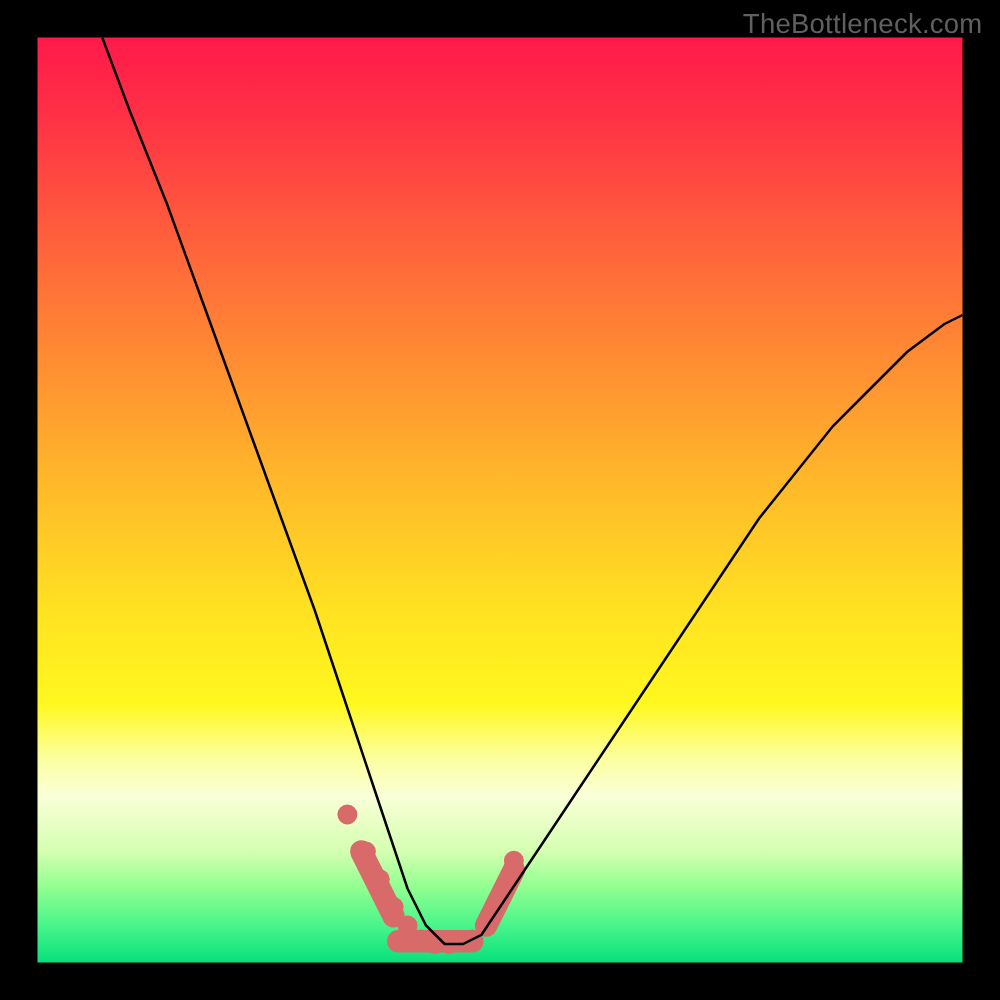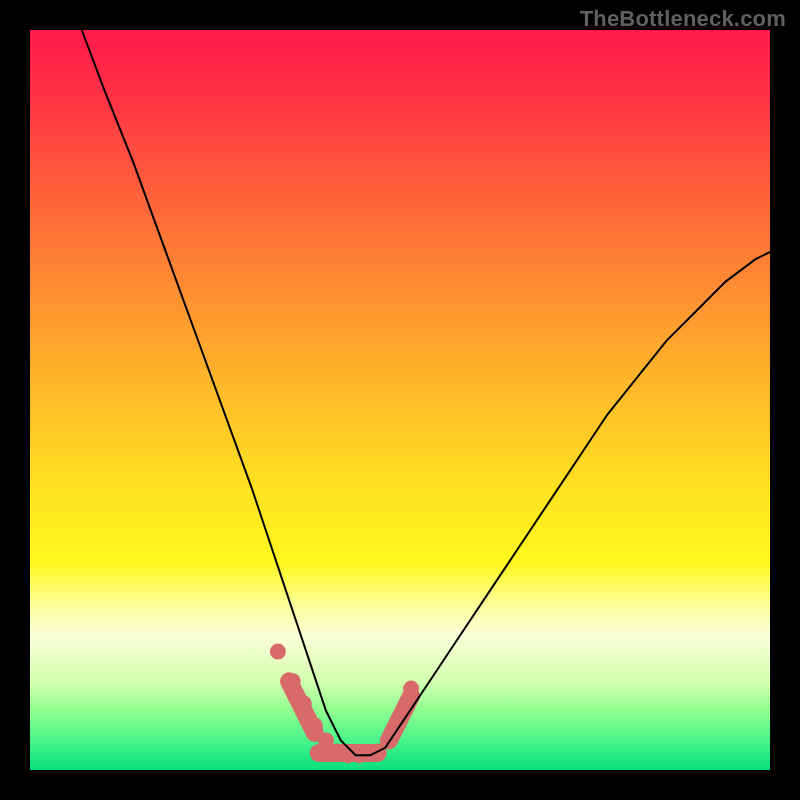--- a/index.html
+++ b/index.html
@@ -9,21 +9,20 @@
     height: 800px;
     overflow: hidden;
     font-family: Arial, Helvetica, sans-serif;
     background: #000;
   }
   .frame {
     position: relative;
     width: 800px;
     height: 800px;
     background: #000;
-    font-weight: bold;
   }
   .plot-area {
     position: absolute;
     top: 30px;
     left: 30px;
     width: 740px;
     height: 740px;
     background: linear-gradient(to bottom,
       #ff1a4a 0%,
       #ff2f46 8%,

